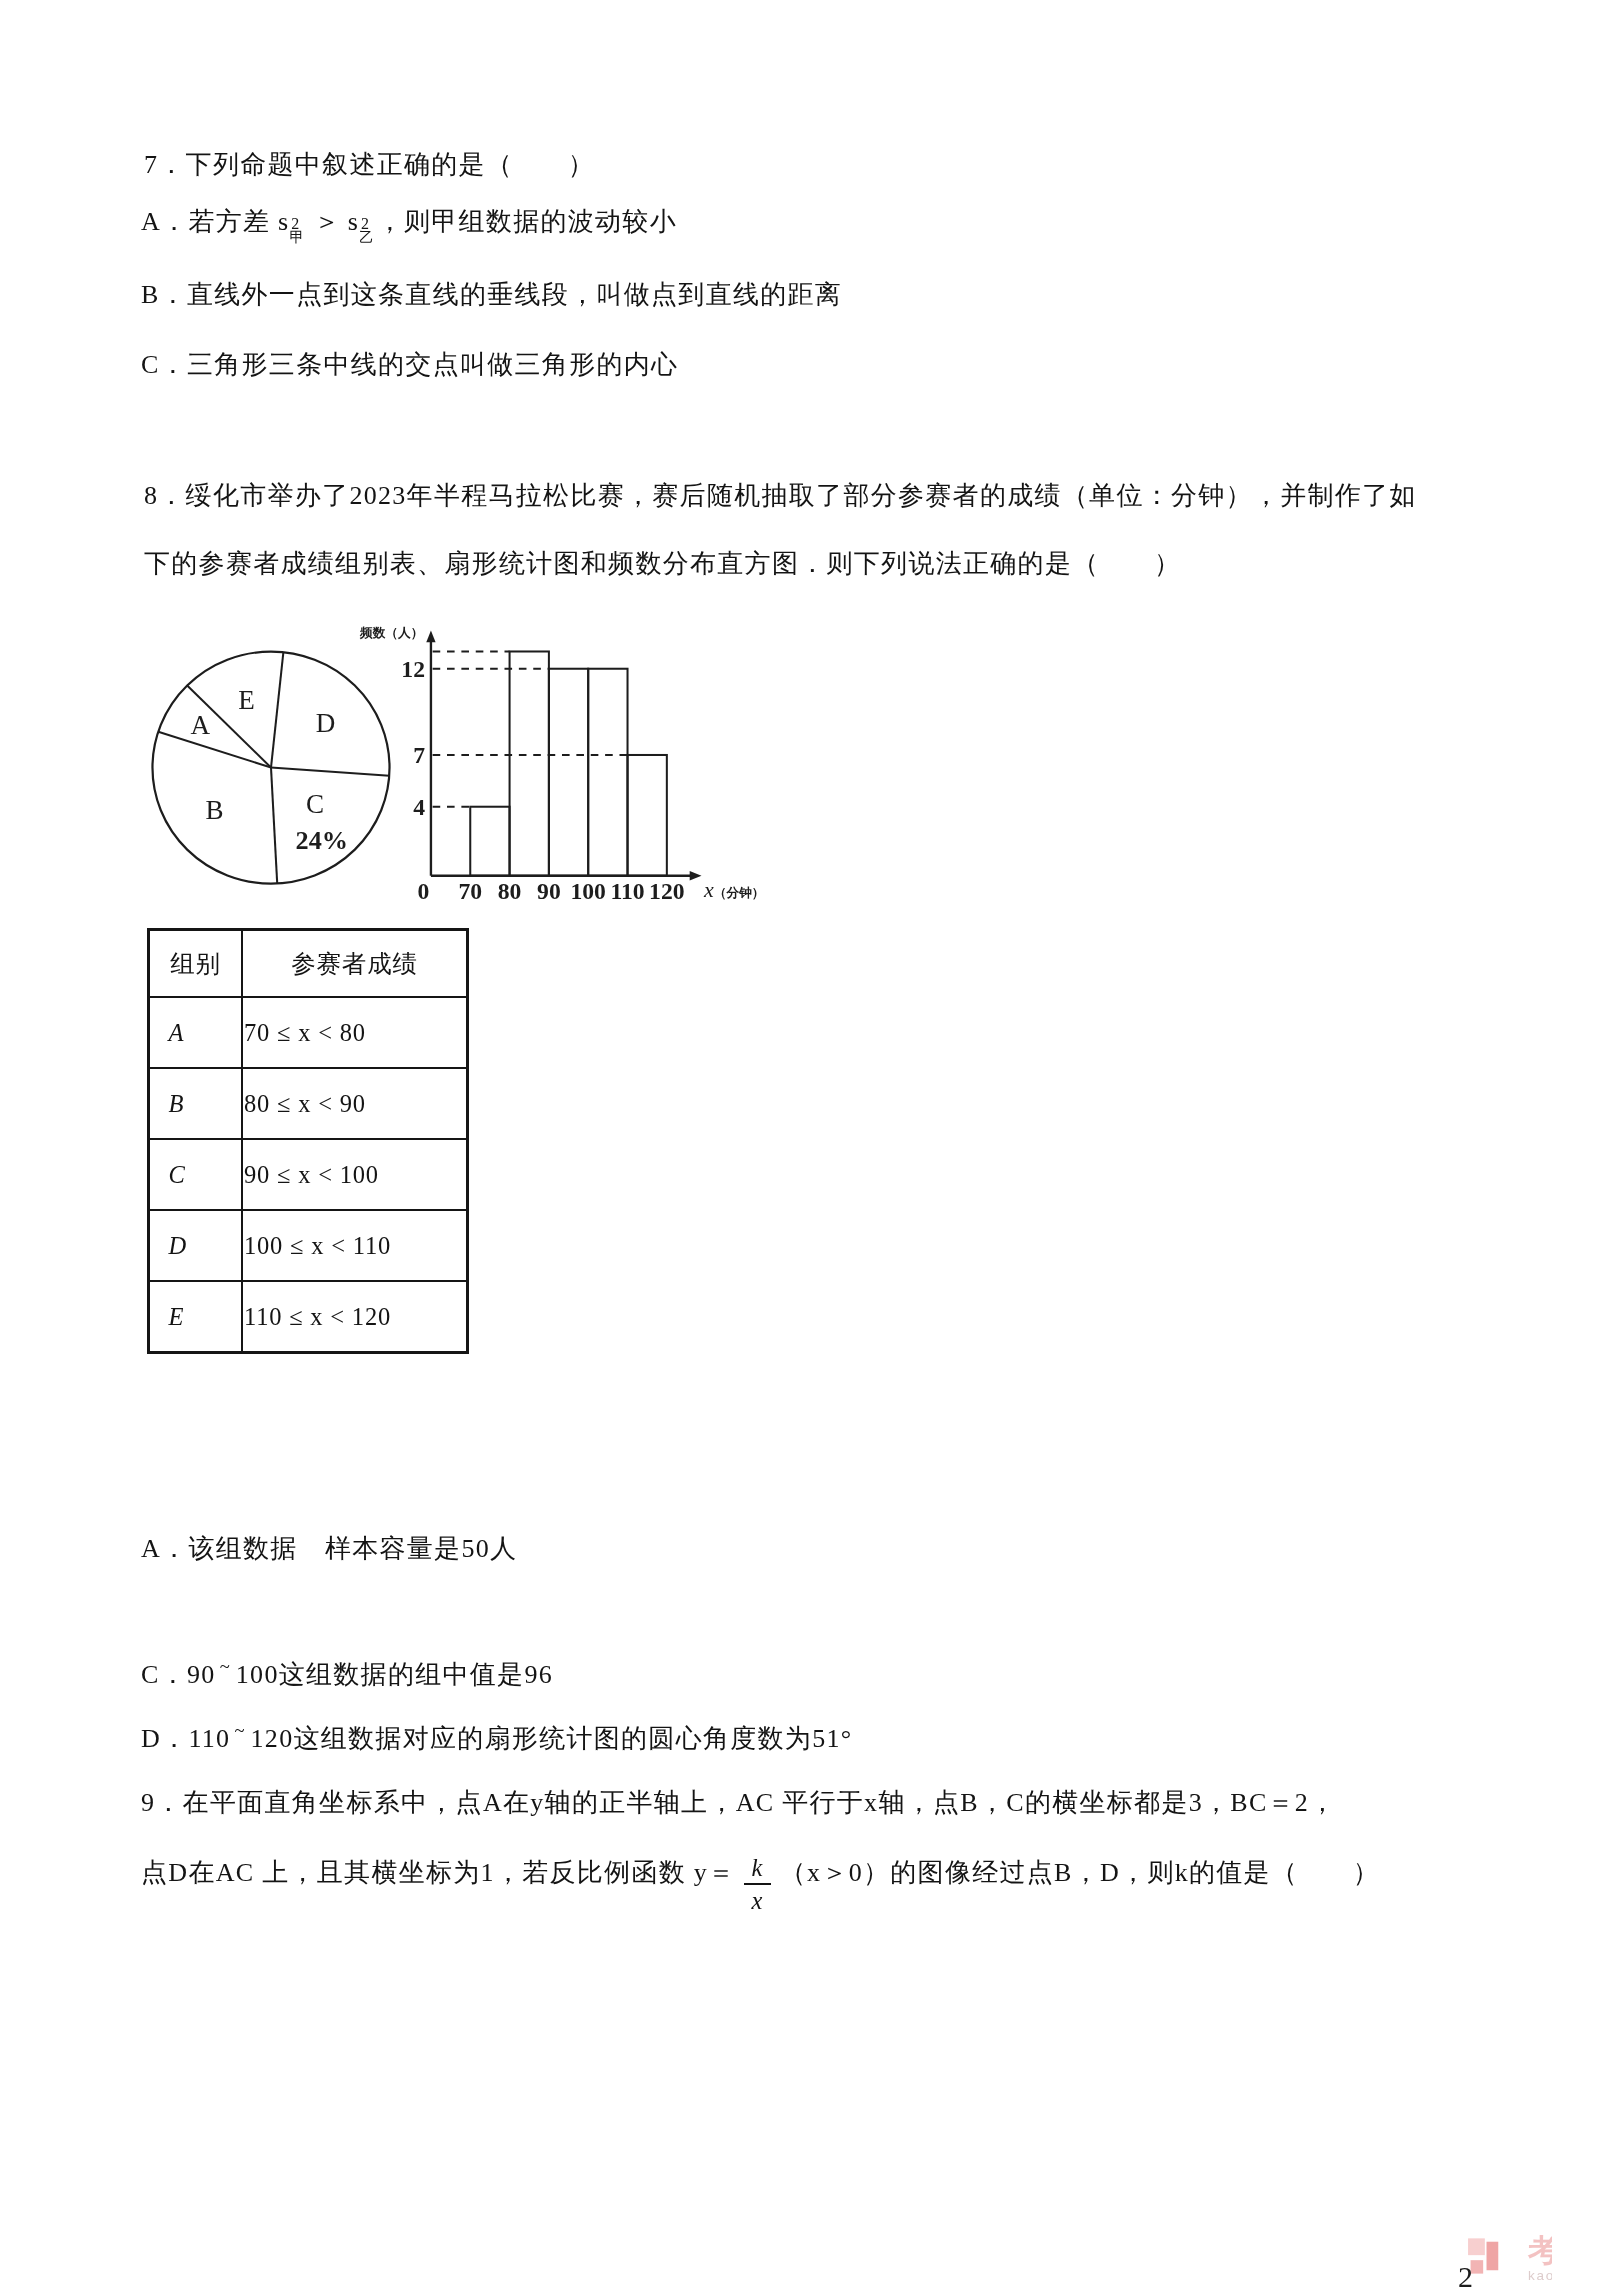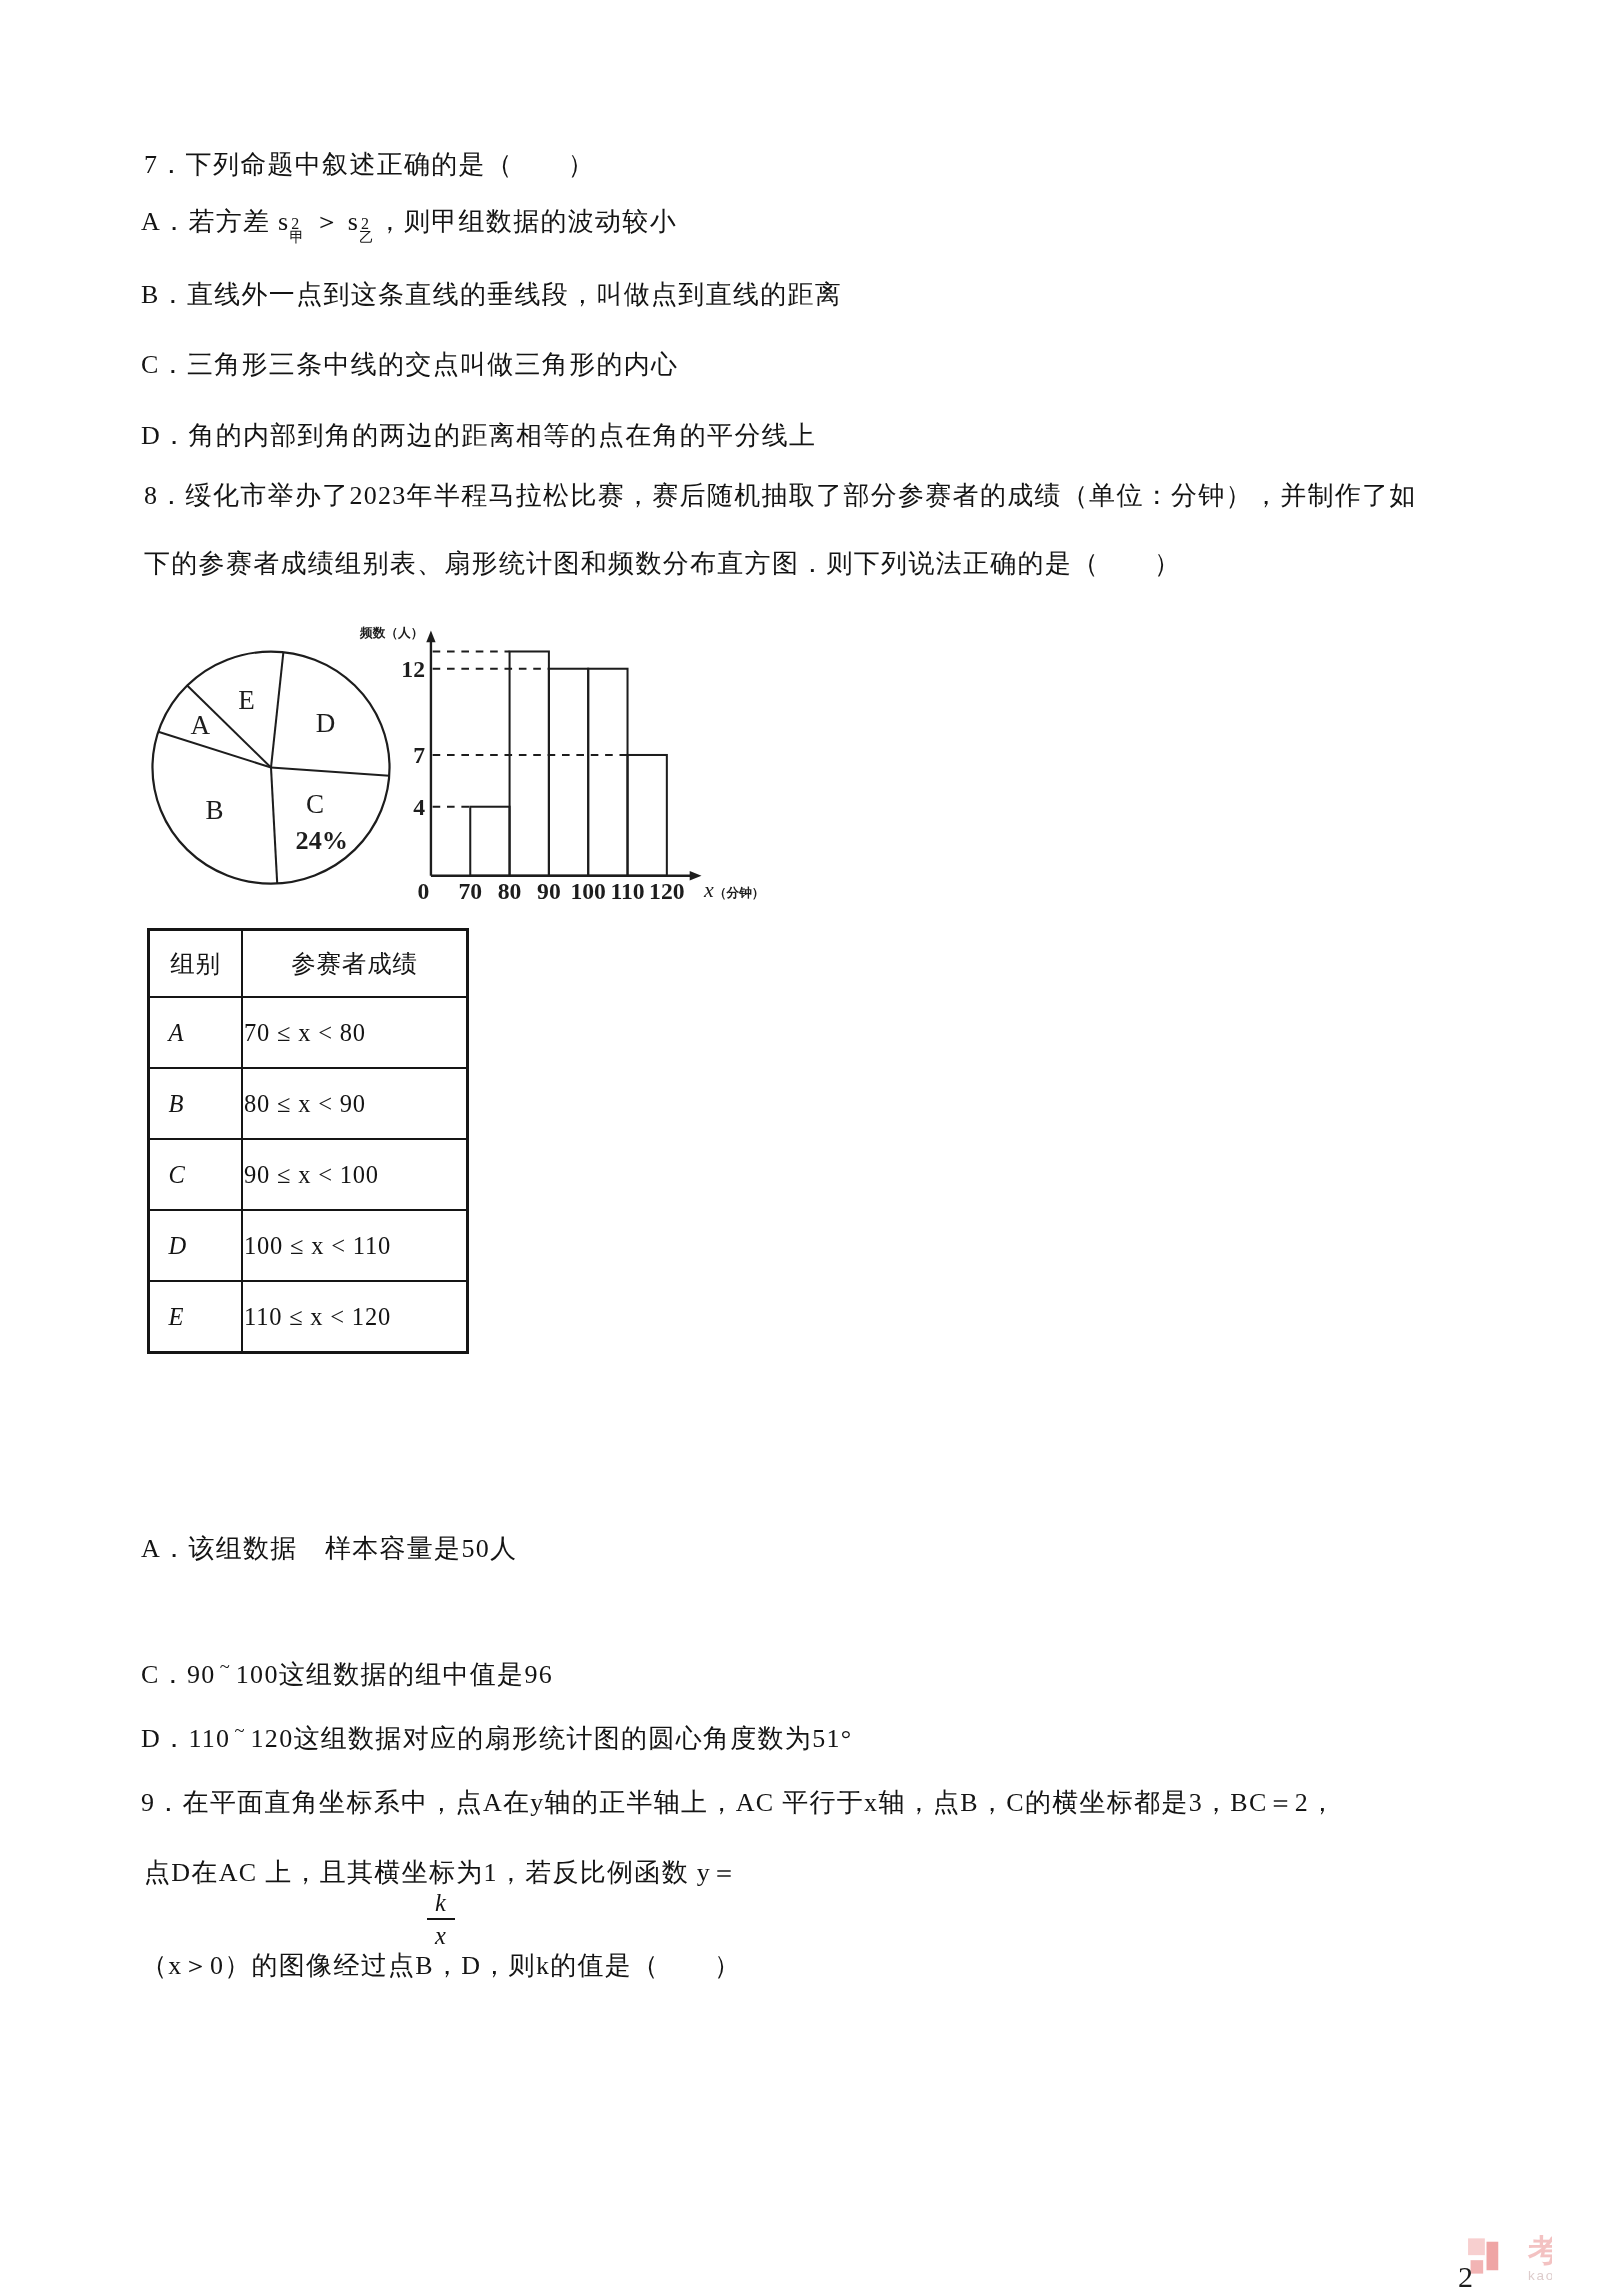--- a/index.html
+++ b/index.html
@@ -32,25 +32,24 @@
   .tld{
     font-size:18.6px;
     vertical-align:0.55em;
     margin:0 6px 0 4.2px;
     letter-spacing:0;
   }
   
   .fracline{
     position:absolute;
     display:flex;
-    align-items:center;
+    align-items:flex-start;
     font-size:26px;
     letter-spacing:1.3px;
     white-space:nowrap;
-    flex-direction:column;
   }
   .frac{
     display:inline-flex;
     flex-direction:column;
     align-items:center;
     margin:0 8.5px;
     font-style:italic;
     font-size:24.5px;
     line-height:1.05;
   }
@@ -96,21 +95,20 @@
 
   <div class="tline" style="left:144px;top:149px">7．下列命题中叙述正确的是（　　）</div>
 
   <div class="tline" style="left:141px;top:206px">
     <span>A．</span><span>若方差</span>
     <span><span>s</span><span class="stack"><span class="up">2</span><span class="dn">甲</span></span></span><span class="rel">＞</span><span><span>s</span><span class="stack"><span class="up">2</span><span class="dn">乙</span></span></span><span>，则甲组数据的波动较小</span>
   </div>
 
   <div class="tline" style="left:141px;top:349px">C．三角形三条中线的交点叫做三角形的内心</div>
   <div class="tline" style="left:141px;top:279px">B．直线外一点到这条直线的垂线段，叫做点到直线的距离</div>
-  <div class="tline" style="left:141px;top:420px">D．角的内部到角的两边的距离相等的点在角的平分线上</div>
 
   <div class="tline" style="left:144px;top:480px">8．绥化市举办了2023年半程马拉松比赛，赛后随机抽取了部分参赛者的成绩（单位：分钟），并制作了如</div>
   <div class="tline" style="left:144px;top:548px">下的参赛者成绩组别表、扇形统计图和频数分布直方图．则下列说法正确的是（　　）</div>
 
   <svg class="fig" style="left:144px;top:643px" width="254" height="250" viewBox="170 760 300 295" id="pie-svg">
       <ellipse cx="320" cy="907" rx="140" ry="137" fill="none" stroke="#1d1d1d" stroke-width="2.6"></ellipse>
       <line x1="320" y1="907" x2="459.65896703637543" y2="916.5566369029451" stroke="#1d1d1d" stroke-width="2.4"></line>
       <text x="384.34773322199413" y="865.1628584837665" text-anchor="middle" font-size="32" fill="#1d1d1d" font-family="&quot;Liberation Serif&quot;,&quot;DejaVu Serif&quot;,serif">D</text>
       <line x1="320" y1="907" x2="334.6339848574715" y2="770.7505003345466" stroke="#1d1d1d" stroke-width="2.4"></line>
       <text x="291.02556461850867" y="837.9320317466304" text-anchor="middle" font-size="32" fill="#1d1d1d" font-family="&quot;Liberation Serif&quot;,&quot;DejaVu Serif&quot;,serif">E</text>

